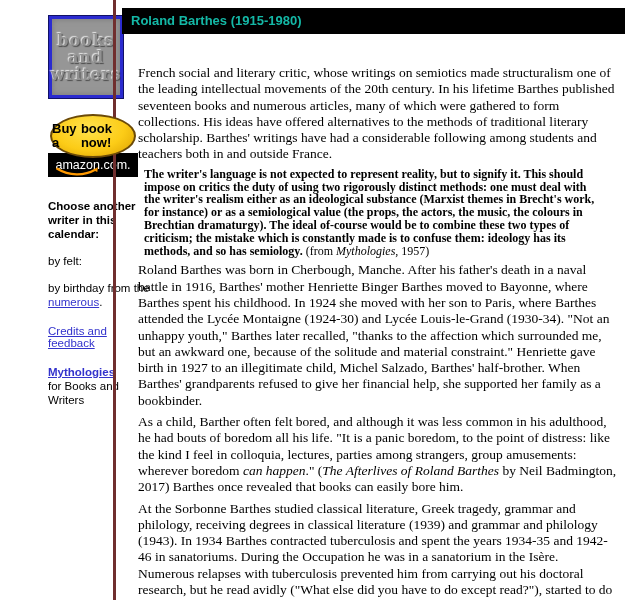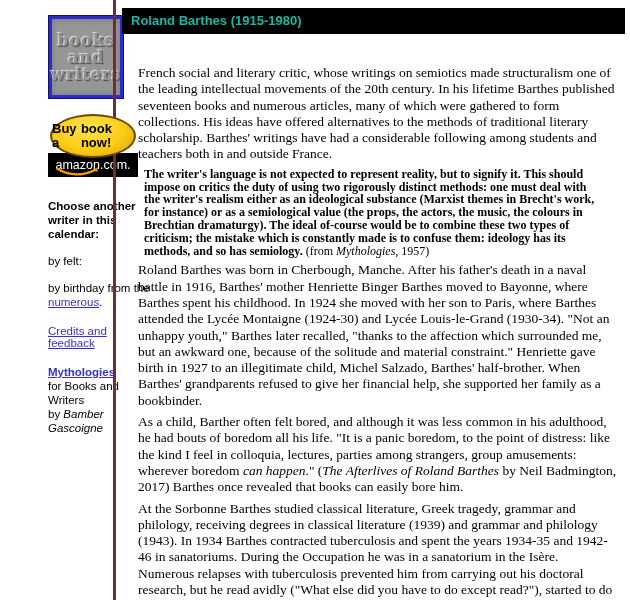--- a/index.html
+++ b/index.html
@@ -123,21 +123,20 @@
       <a class="link">numerous</a><span>.</span>
     </div>
 
     <div class="credits">
       <a class="link">Credits and feedback</a>
     </div>
 
     <div class="timesearch">
       <a class="link bold">Mythologies</a>
       <div>for Books and Writers</div>
-      <div><span>by</span> <span class="i">Bamber Gascoigne</span></div>
     </div>
 
   </aside>
 
   <div class="divider"></div>
 
   <main class="main">
     <h1 class="titlebar">Roland Barthes (1915-1980)</h1>
 
     <div class="content">

